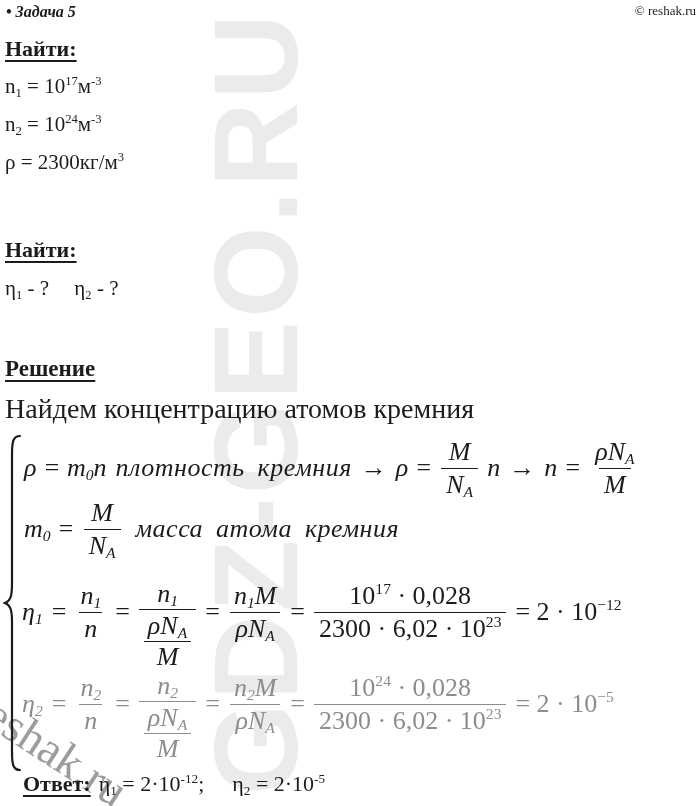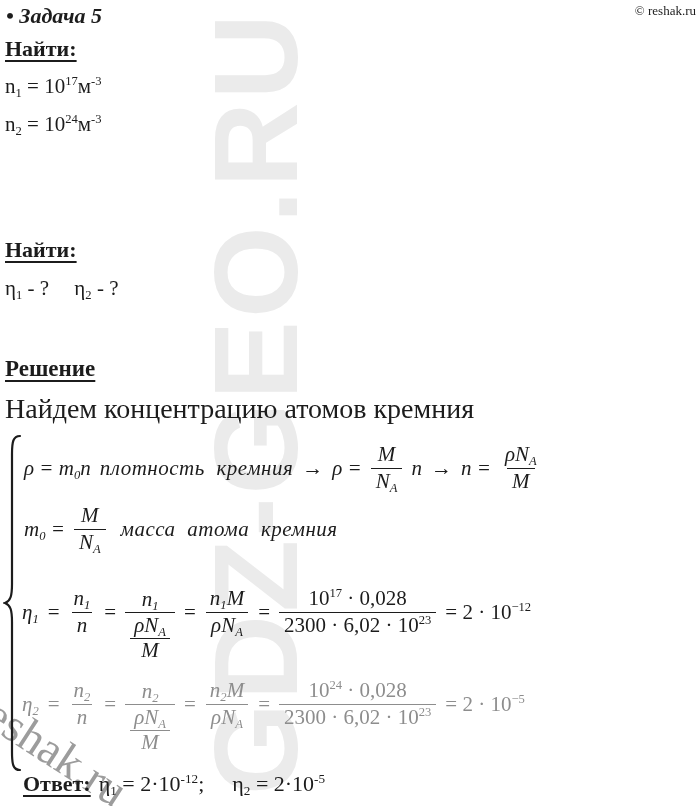--- a/index.html
+++ b/index.html
@@ -16,37 +16,37 @@
     z-index:0; user-select:none;
   }
   .wm-diagonal {
     position:absolute; left:-8px; top:678px;
     transform:rotate(33deg); transform-origin:0 0;
     font-size:47px; color:#9c9c9c; white-space:nowrap;
     z-index:0; user-select:none;
   }
   
   .abs { position:absolute; z-index:1; }
-  .hdr-title { left:6px; top:3px; font-size:22px; font-weight:bold; font-style:italic; }
+  .hdr-title { left:6px; top:3px; font-size:16px; font-weight:bold; font-style:italic; }
   .hdr-copy  { right:4px; top:3px; font-size:13px; }
   .heading { font-weight:bold; font-size:22px; text-decoration:underline; text-underline-offset:4px; text-decoration-thickness:2px; }
   .dano-h  { left:5px; top:36px; }
   .find-h  { left:5px; top:237px; }
   .sol-h   { left:5px; top:356px; font-size:23px; }
   .given-line { font-size:21px; }
   .g1 { left:5px; top:74px; }
   .g2 { left:5px; top:112px; }
   .g3 { left:5px; top:150px; }
   .find-line { left:5px; top:276px; font-size:21px; }
   .intro { left:5px; top:393px; font-size:28px; }
   
   sub { font-size:0.6em; vertical-align:-0.28em; line-height:0; }
   sup { font-size:0.6em; vertical-align:0.62em; line-height:0; }
   
-  .eqrow { display:flex; align-items:center; column-gap:9px; font-size:21px; white-space:nowrap; }
+  .eqrow { display:flex; align-items:center; column-gap:9px; font-size:26px; white-space:nowrap; }
   .row1 { left:24px; top:436px; height:64px; }
   .row2 { left:24px; top:498px; height:62px; }
   .row3 { left:22px; top:562px; height:100px; }
   .row4 { left:22px; top:654px; height:100px; color:#8d8d8d; }
   .it { font-style:italic; }
   .comment { font-style:italic; letter-spacing:0.5px; word-spacing:6px; }
   .frac { display:inline-flex; flex-direction:column; align-items:center; text-align:center; }
   .frac .num, .frac .den { padding:1px 5px; line-height:1.12; }
   .frac .den { border-top:1.6px solid currentColor; }
   .istack { display:inline-flex; flex-direction:column; align-items:center; }
@@ -69,20 +69,23 @@
 
   <div class="abs hdr-title">• Задача 5</div>
   <div class="abs hdr-copy">© reshak.ru</div>
 
   <div class="abs heading dano-h">Найти:</div>
   <div class="abs given-line g1">
     <span>n</span><sub>1</sub><span> = 10</span><sup>17</sup><span>м</span><sup>-3</sup>
   </div>
   <div class="abs given-line g2">
     <span>n</span><sub>2</sub><span> = 10</span><sup>24</sup><span>м</span><sup>-3</sup>
+  </div>
+  <div class="abs given-line g3">
+    <span>ρ = 2300кг/м</span><sup>3</sup>
   </div>
 
   <div class="abs heading find-h">Найти:</div>
   <div class="abs find-line">
     <span><span>η</span><sub>1</sub><span> - ?</span></span>
     <span class="ans-gap"><span>η</span><sub>2</sub><span> - ?</span></span>
   </div>
 
   <div class="abs heading sol-h">Решение</div>
   <div class="abs intro">Найдем концентрацию атомов кремния</div>

